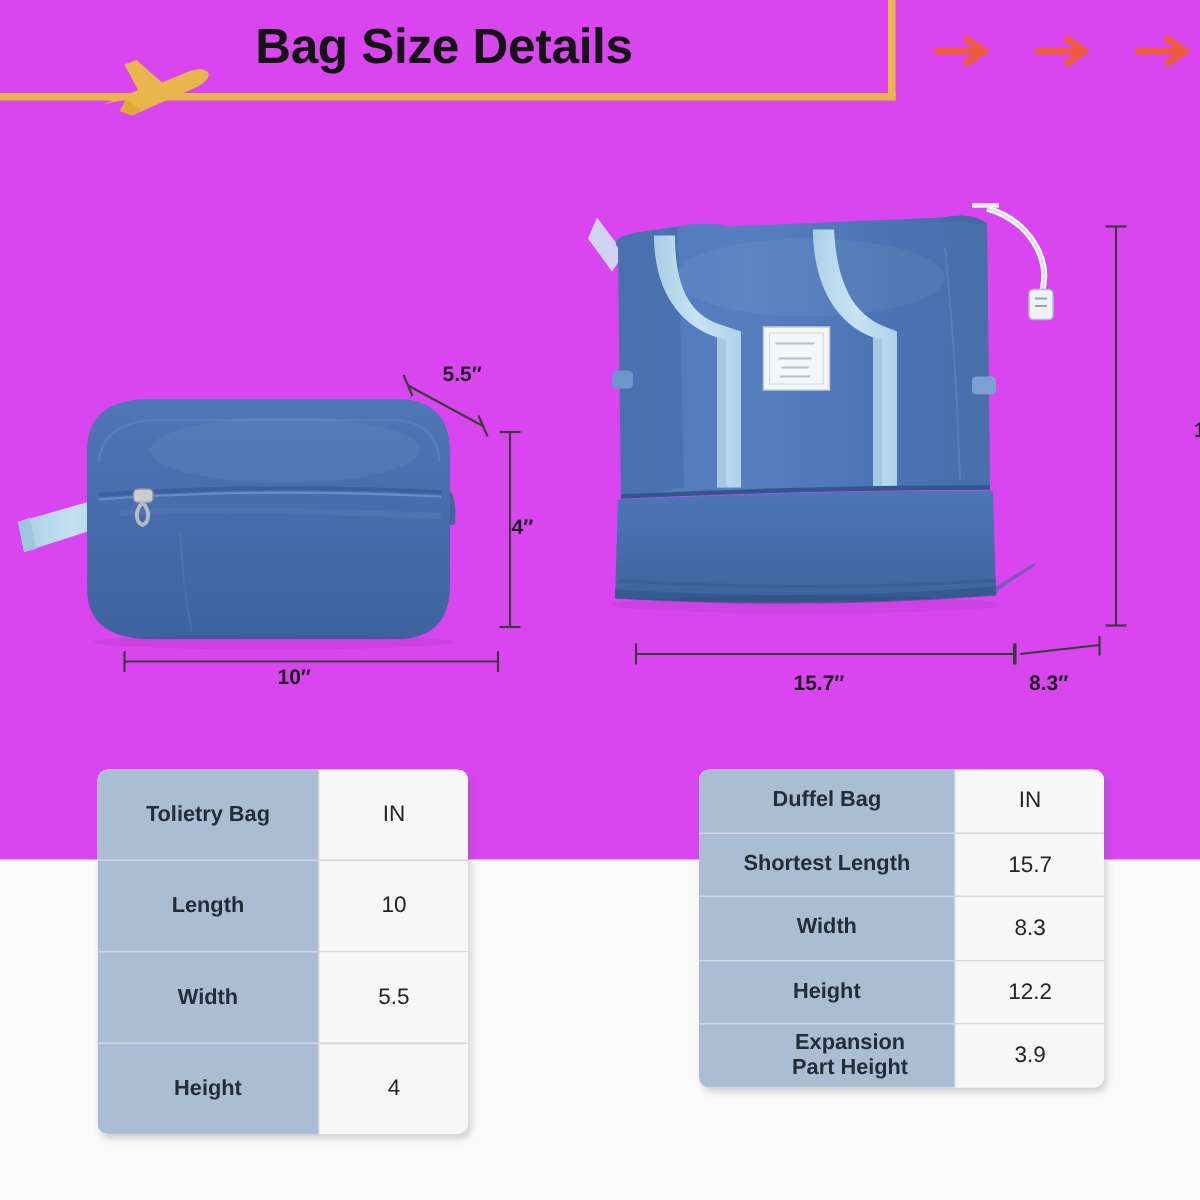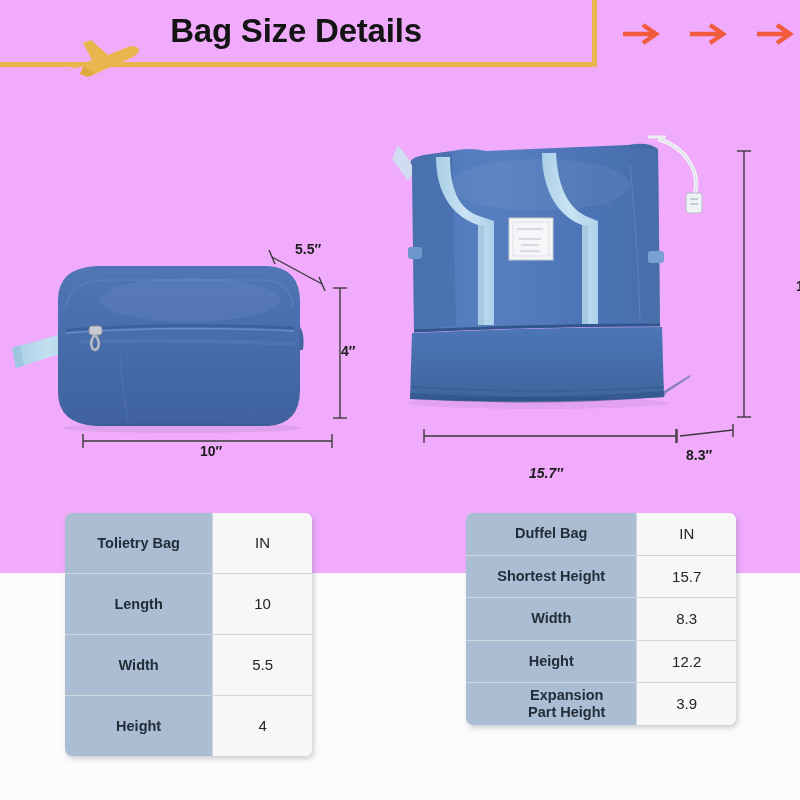--- a/index.html
+++ b/index.html
@@ -5,21 +5,21 @@
   html,body{margin:0;padding:0;}
   body{
     width:800px;height:800px;
     font-family:"Liberation Sans","DejaVu Sans",sans-serif;
     background:#e8e8e8;
     overflow:hidden;
   }
   #page{
     position:relative;
     width:800px;height:616px;
-    background:#f0abfc;
+    background:#d946ef;
   }
   
   .lower-panel{
     position:absolute;left:0;top:573px;width:800px;height:227px;
     background:#fbfbfb;
   }
 
   
   .header-frame-h{
     position:absolute;left:0;top:62px;width:597px;height:5px;
@@ -49,24 +49,24 @@
   .bag-toiletry{position:absolute;left:10px;top:240px;width:360px;height:230px;}
   .bag-duffel{position:absolute;left:390px;top:125px;width:400px;height:345px;}
 
   
   .dim{
     position:absolute;
     font-size:14px;font-weight:bold;color:#1c1c1c;
     font-family:"Liberation Sans","DejaVu Sans",sans-serif;
     white-space:nowrap;
   }
-  .dim-t-w{left:185px;top:443px;margin-left:15px;}
+  .dim-t-w{left:185px;top:443px;}
   .dim-t-h{left:341px;top:343px;}
   .dim-t-d{left:295px;top:241px;}
-  .dim-d-w{left:529px;top:465px;font-style:italic;}
+  .dim-d-w{left:529px;top:447px;}
   .dim-d-d{left:686px;top:447px;}
   .dim-d-h{left:748px;top:278px;margin-left:48px;}
 
   
   .spec-table{
     position:absolute;
     border-collapse:separate;
     border-spacing:0;
     overflow:hidden;
     border-radius:7px;
@@ -306,21 +306,21 @@
     </tbody>
   </table>
 
   <table class="spec-table" id="table-duffel">
     <tbody>
       <tr>
         <td class="lbl">Duffel Bag</td>
         <td class="val">IN</td>
       </tr>
       <tr>
-        <td class="lbl">Shortest Height</td>
+        <td class="lbl">Shortest Length</td>
         <td class="val">15.7</td>
       </tr>
       <tr>
         <td class="lbl">Width</td>
         <td class="val">8.3</td>
       </tr>
       <tr>
         <td class="lbl">Height</td>
         <td class="val">12.2</td>
       </tr>

